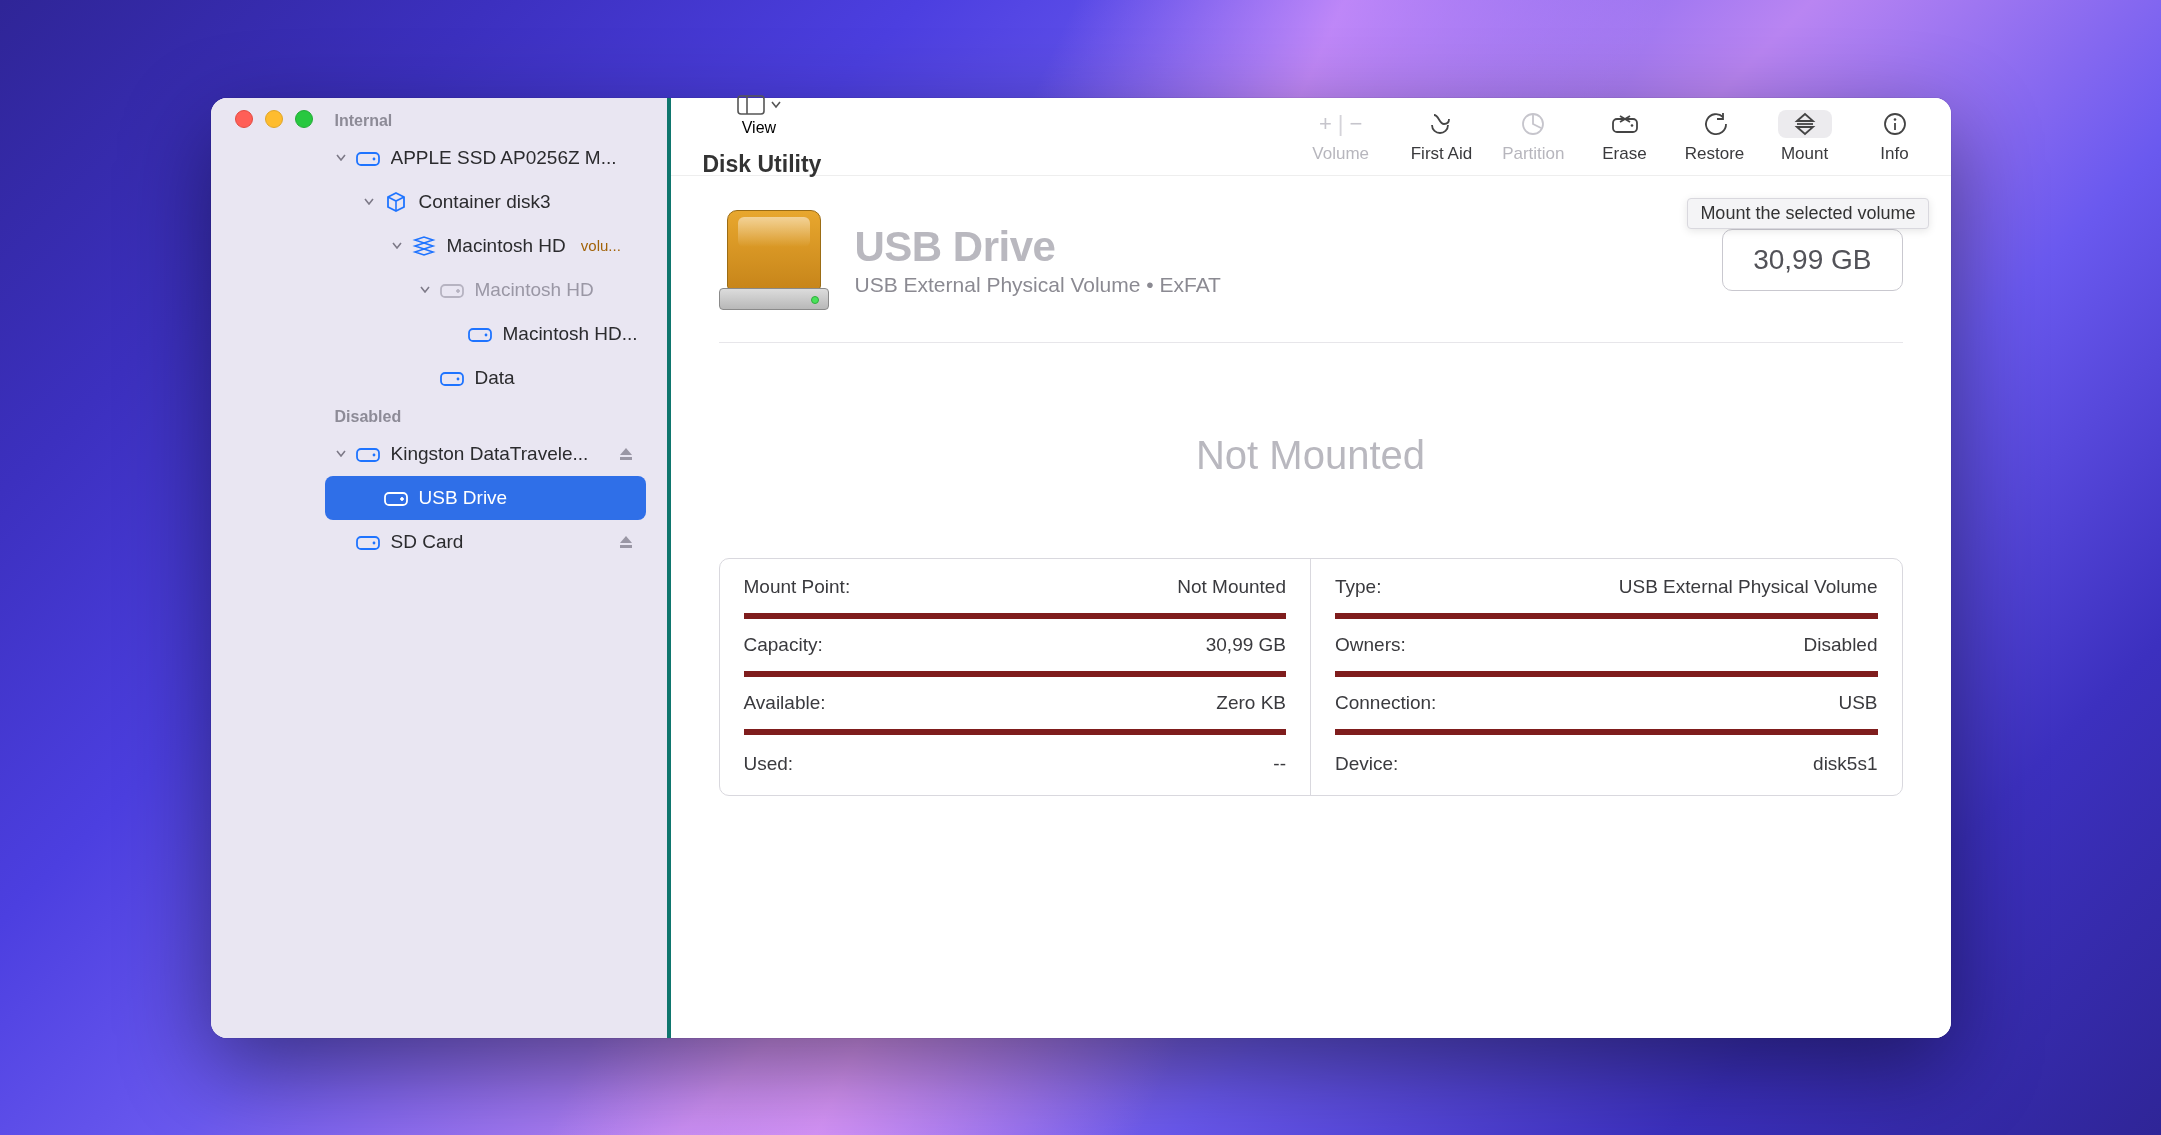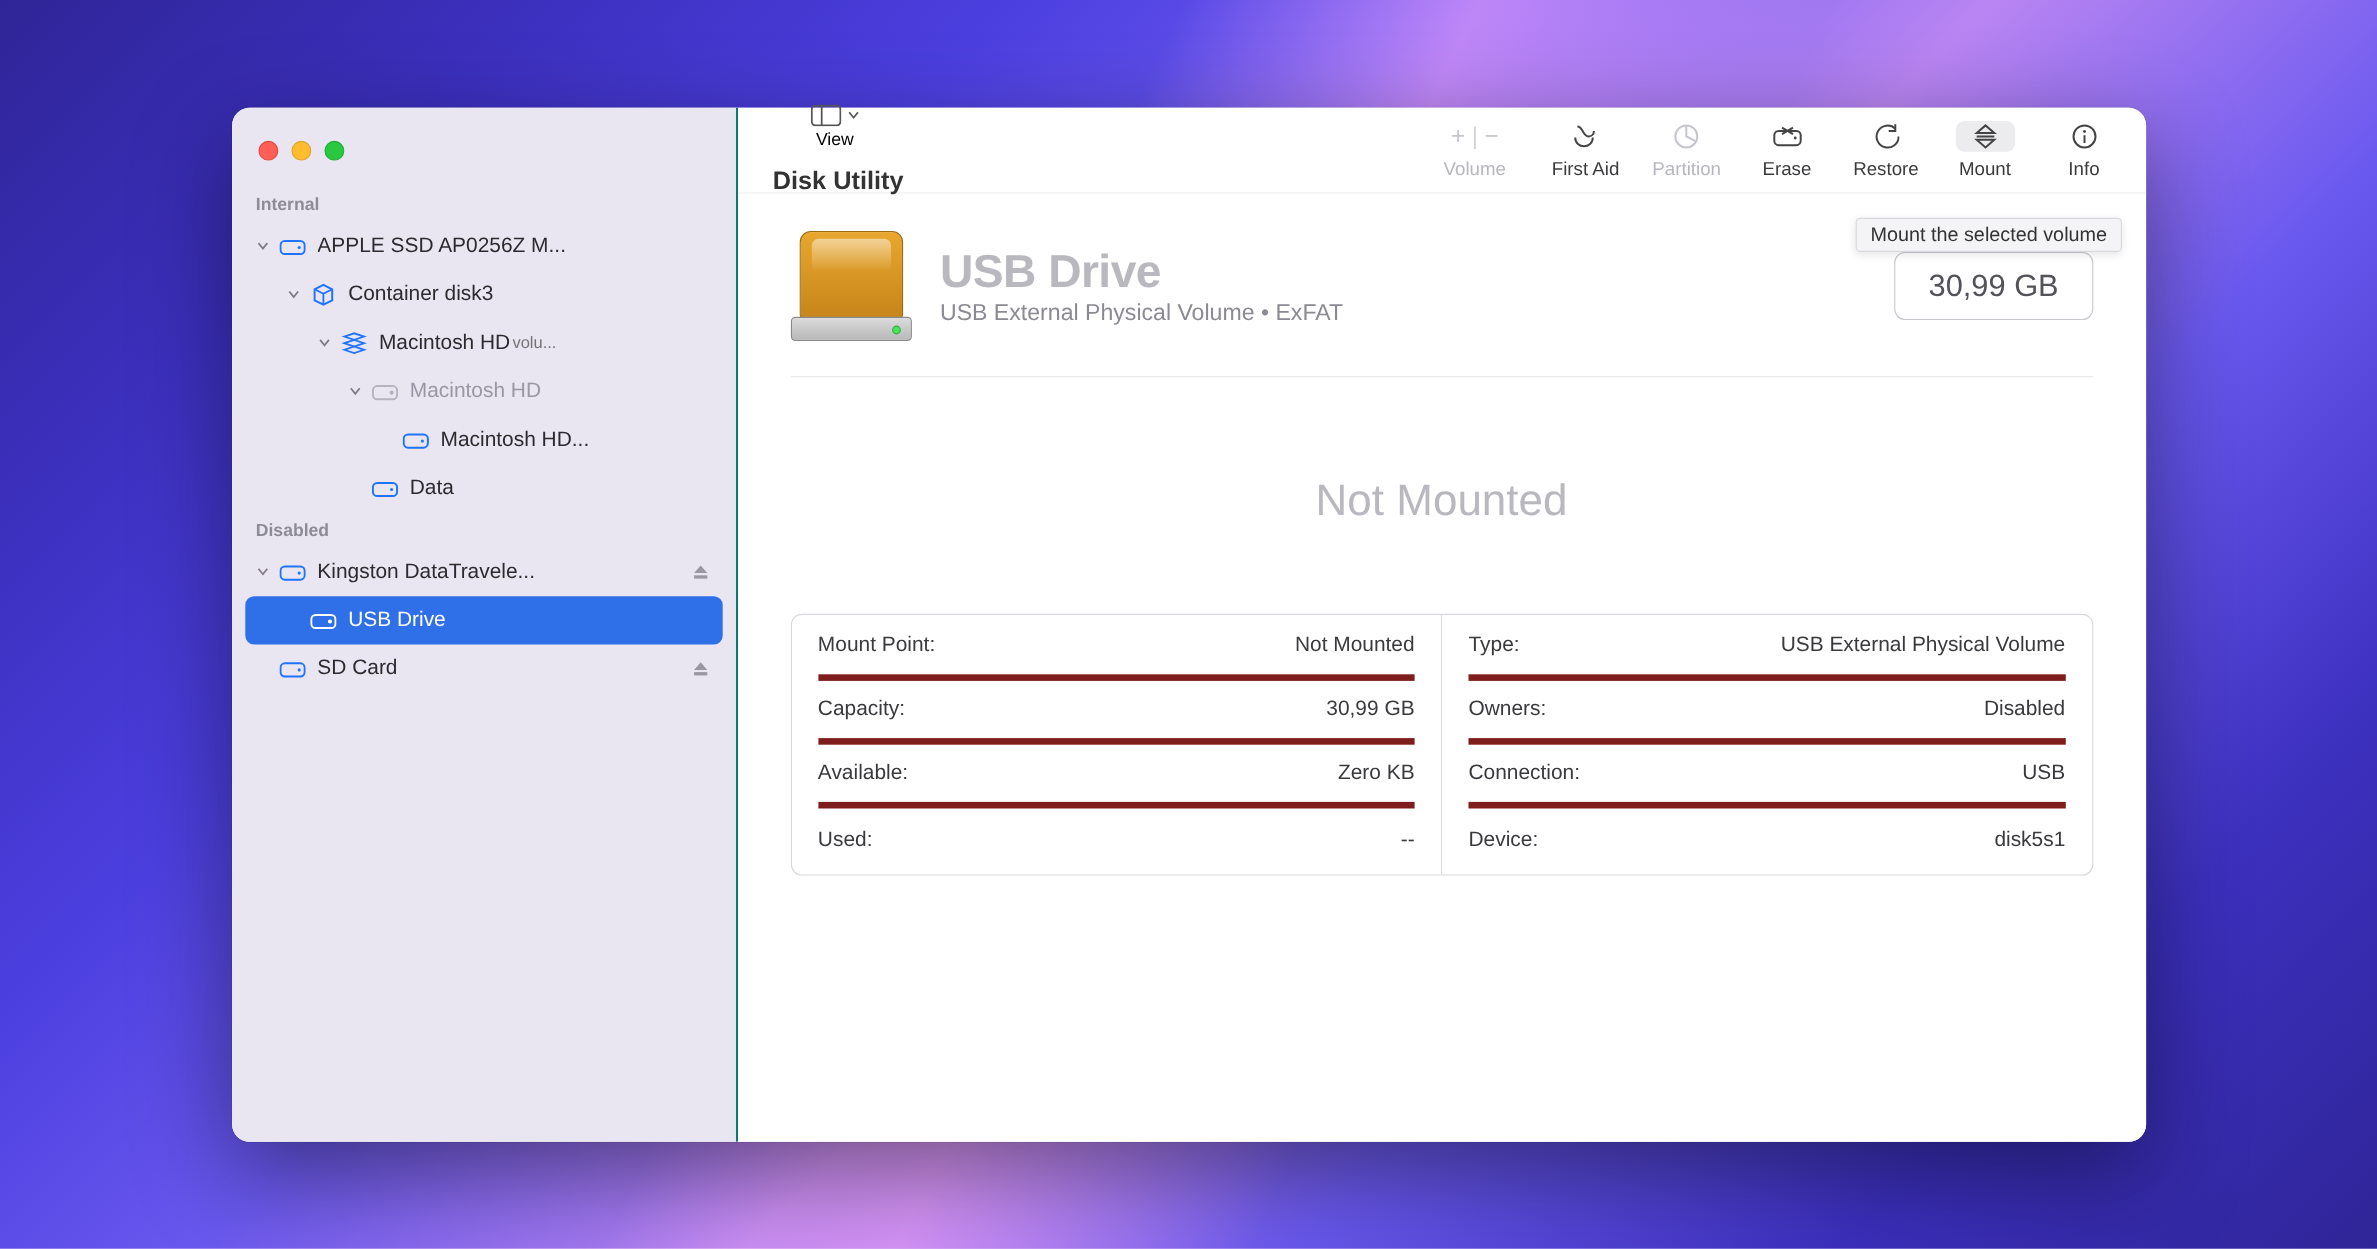--- a/index.html
+++ b/index.html
@@ -23,38 +23,38 @@
     background: #fff;
     border-radius: 16px;
     box-shadow: 0 30px 90px rgba(0,0,0,.45), 0 0 0 1px rgba(0,0,0,.05);
     display: flex;
     overflow: visible;
   }
   
   .sidebar {
     width: 460px;
     background: #e9e6f2;
-    border-right: 2px solid #0f766e;
+    border-right: 4px solid #0f766e;
     border-radius: 16px 0 0 16px;
-    padding-top: 24px;
-    display:flex; flex-direction:column;
+    padding-top: 6px;
+    display:flex; flex-direction:row;
   }
   .traffic { display:flex; gap:12px; padding: 6px 0 24px 24px; }
   .tl { width:18px; height:18px; border-radius:50%; }
   .tl.red{background:#ff5f57;border:1px solid #e24b41;}
   .tl.yel{background:#febc2e;border:1px solid #e0a528;}
   .tl.grn{background:#28c840;border:1px solid #23ab37;}
   .side-section { padding: 0 12px; }
   .side-hdr { font-size:16px; font-weight:600; color:#8d8b97; padding: 8px 10px 6px; }
   .row { display:flex; align-items:center; height:44px; border-radius:8px; padding: 0 8px; font-size:19px; color:#2b2b2e; white-space:nowrap; overflow:hidden; }
   .row .caret { width:16px; display:flex; justify-content:center; color:#7d7a88; font-size:14px; margin-right:6px;}
   .row .spacer { display:inline-block; }
   .row .ico { width:26px; height:22px; display:inline-flex; align-items:center; justify-content:center; margin-right:10px; flex-shrink:0;}
   .row .lbl { overflow:hidden; text-overflow:ellipsis; }
-  .row .sub { font-size:15px; color:#737373; margin-left:2px; overflow:hidden; text-overflow:ellipsis;}
+  .row .sub { font-size:15px; color:#a16207; margin-left:15px; overflow:hidden; text-overflow:ellipsis;}
   .row.selected { background:#2f6fe8; color:#fff; }
   .row.selected .ico svg *{stroke:#fff;}
   .row .eject { margin-left:auto; width:20px; color:#9a97a5; }
   .row.dim .lbl{color:#9a97a5;}
   .row.dim .ico svg *{stroke:#b6b3c1;}
 
   
   .main { flex:1; display:flex; flex-direction:column; background:#fff; border-radius:0 16px 16px 0; }
   .toolbar {
     height: 78px; display:flex; align-items:center; padding: 0 26px;

